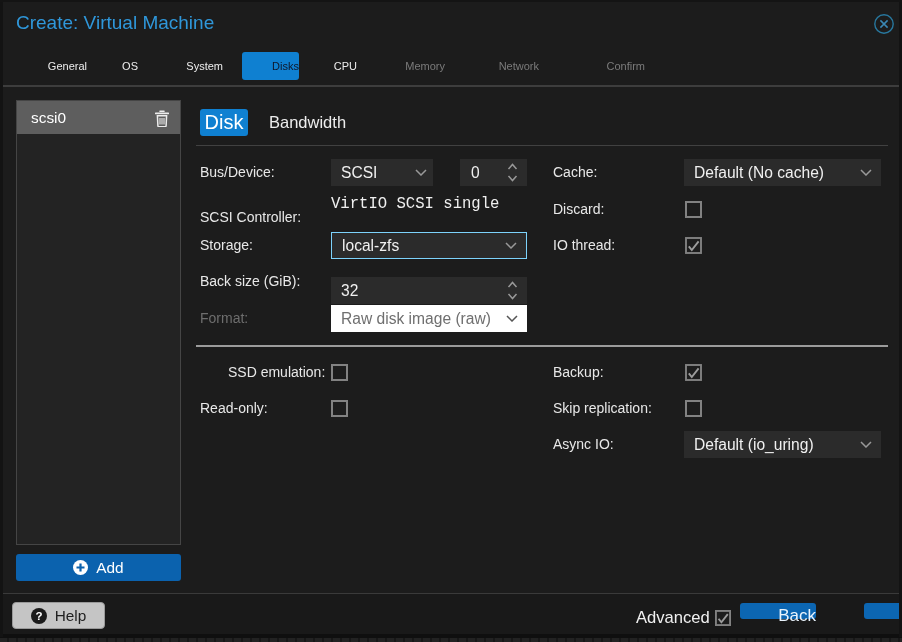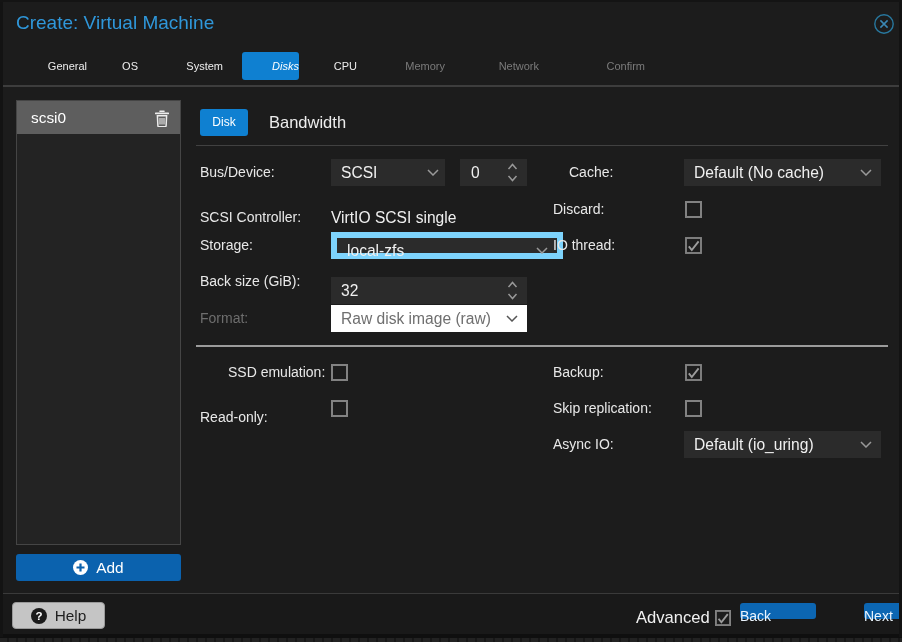--- a/index.html
+++ b/index.html
@@ -4,45 +4,45 @@
 <style>
   * { margin:0; padding:0; box-sizing:border-box; }
   html,body { width:902px; height:642px; background:#1c1c1c; font-family:"Liberation Sans", sans-serif; overflow:hidden; position:relative; }
   .abs { position:absolute; }
   
   #title { left:16px; top:12px; font-size:19px; color:#2f97da; }
   #closebtn { left:873px; top:13px; width:22px; height:22px; }
   
   .tab { top:52px; height:28px; line-height:28px; font-size:11px; color:#ededed; text-align:right; }
   .tab.dis { color:#7b7b7b; }
-  #tab-disks { background:#0f80d1; border-radius:3px; color:#ffffff;font-style:italic; }
+  #tab-disks { background:#0f80d1; border-radius:3px; color:#0f172a; }
   #tabline { left:0; top:85px; width:902px; height:2px; background:#3d3d3d; }
   
   #lpanel { left:16px; top:100px; width:165px; height:445px; background:#232323; border:1px solid #454545; }
   #lrow { left:17px; top:101px; width:163px; height:33px; background:#5e5e5e; color:#ffffff; font-size:15.4px; line-height:33px; padding-left:14px; }
   #trash { left:155px; top:110px; width:14px; height:17px; }
   #addbtn { left:16px; top:554px; width:165px; height:27px; background:#0b62ae; border-radius:3px; color:#fff; font-size:15.4px; display:flex; align-items:center; justify-content:center; gap:8px; }
   
-  #itab-disk { left:200px; top:109px; width:48px; height:27px; background:#0f80d1; border-radius:3px; color:#fff; font-size:12px; text-align:center; line-height:27px; }
+  #itab-disk { left:200px; top:109px; width:48px; height:27px; background:#0f80d1; border-radius:3px; color:#fff; font-size:20px; text-align:center; line-height:27px; }
   #itab-bw { left:269px; top:109px; height:27px; color:#ededed; font-size:16.5px; line-height:27px; }
   .sep { left:196px; width:692px; height:1px; background:#414141; }
   
   .lbl { font-size:14px; color:#e8e8e8; height:27px; line-height:27px; }
   .lbl.dis { color:#6e6e6e; }
   .field { background:#2b2b2b; height:27px; font-size:15.6px; color:#f0f0f0; line-height:27px; padding-left:10px; position:absolute; }
   .field .chev { position:absolute; right:9px; top:0; color:#999; }
   .txt { font-size:15.6px; color:#f0f0f0; height:27px; line-height:27px; }
   .cb { width:17px; height:17px; border:2px solid #828282; background:#1d1d1d; position:absolute; }
   
   
   #footline { left:0; top:593px; width:902px; height:1px; background:#3a3a3a; }
   #footer { left:0; top:594px; width:902px; height:41px; background:#191919; }
   #helpbtn { left:12px; top:602px; width:93px; height:27px; background:#c5c5c5; border:1px solid #9a9a9a; border-radius:4px; color:#1f1f1f; font-size:15.4px; display:flex; align-items:center; justify-content:center; gap:8px; }
   #adv { left:636px; top:608px; font-size:16.6px; color:#f0f0f0; }
-  .btn { top:603px; width:76px; height:16px; background:#0c66b2; border-radius:3px; color:#eaf4fd; font-size:14px; text-align:left; line-height:26px; }
+  .btn { top:603px; width:76px; height:16px; background:#0c66b2; border-radius:3px; color:#eaf4fd; font-size:17px; text-align:right; line-height:26px; }
   #backdrop { left:0; top:638px; width:902px; height:4px; background:repeating-linear-gradient(90deg,#222222 0 7px,#171717 7px 9px); }
   #btmedge { left:0; top:634px; width:902px; height:4px; background:#0f0f0f; }
 </style>
 </head>
 <body>
   <div class="abs" id="title">Create: Virtual Machine</div>
   <svg class="abs" id="closebtn" viewBox="0 0 22 22">
     <circle cx="11" cy="11" r="9.2" fill="none" stroke="#28789f" stroke-width="1.4"></circle>
     <path d="M7.4 7.4 L14.6 14.6 M14.6 7.4 L7.4 14.6" stroke="#3a87b4" stroke-width="1.5"></path>
   </svg>
@@ -74,45 +74,45 @@
     </svg>
     <span>Add</span>
   </div>
 
   <div class="abs" id="itab-disk">Disk</div>
   <div class="abs" id="itab-bw">Bandwidth</div>
   <div class="abs sep" style="top:145px;"></div>
   <div class="abs sep" style="top:345px; height:2px; background:#9b9b9b;"></div>
 
   <div class="abs lbl" style="left:200px; top:159px;">Bus/Device:</div>
-  <div class="field" style="left:331px; top:159px; width:114px;">SCSI
+  <div class="field" style="left:331px; top:159px; width:102px;">SCSI
     <svg class="chev" style="top:10px; right:6px;" width="12" height="7" viewBox="0 0 12 7">
       <path d="M1 1 L6 6 L11 1" fill="none" stroke="#999" stroke-width="1.5"></path>
     </svg>
   </div>
   <div class="field" style="left:460px; top:159px; width:67px; padding-left:11px;">0
     <svg class="chev" style="top:4px;" width="11" height="19" viewBox="0 0 11 19">
       <path d="M1.5 6 L5.5 1.5 L9.5 6" fill="none" stroke="#999" stroke-width="1.5"></path>
       <path d="M1.5 13 L5.5 17.5 L9.5 13" fill="none" stroke="#999" stroke-width="1.5"></path>
     </svg>
   </div>
-  <div class="abs lbl" style="left:569px; top:159px;text-align:right;">Cache:</div>
+  <div class="abs lbl" style="left:553px; top:159px;text-align:right;">Cache:</div>
   <div class="field" style="left:684px; top:159px; width:197px;">Default (No cache)
     <svg class="chev" style="top:10px;" width="12" height="7" viewBox="0 0 12 7">
       <path d="M1 1 L6 6 L11 1" fill="none" stroke="#999" stroke-width="1.5"></path>
     </svg>
   </div>
 
   <div class="abs lbl" style="left:200px; top:196px;margin-top:8px;">SCSI Controller:</div>
-  <div class="abs txt" style="left:331px; top:204px;">VirtIO SCSI single</div>
+  <div class="abs txt" style="left:331px; top:191px;font-family:Liberation Mono, monospace;">VirtIO SCSI single</div>
   <div class="abs lbl" style="left:553px; top:196px;">Discard:</div>
   <div class="abs cb" style="left:685px; top:201px;"></div>
 
   <div class="abs lbl" style="left:200px; top:232px;">Storage:</div>
-  <div class="field" style="left:331px; top:232px; width:232px; border:6px solid #7dd3fc; line-height:25px;">local-zfs
+  <div class="field" style="left:331px; top:232px; width:196px; border:1px solid #7dd3fc; line-height:25px;">local-zfs
     <svg class="chev" style="top:9px;" width="12" height="7" viewBox="0 0 12 7">
       <path d="M1 1 L6 6 L11 1" fill="none" stroke="#999" stroke-width="1.5"></path>
     </svg>
   </div>
   <div class="abs lbl" style="left:553px; top:232px;">IO thread:</div>
   <svg class="abs" style="left:685px; top:237px;" width="17" height="17" viewBox="0 0 17 17">
     <rect x="1" y="1" width="15" height="15" fill="#1d1d1d" stroke="#828282" stroke-width="1.9"></rect>
     <path d="M3.8 9.3 L6.8 13 L13.6 4.4" fill="none" stroke="#9c9c9c" stroke-width="1.9"></path>
   </svg>
 
@@ -131,21 +131,21 @@
     </svg>
   </div>
 
   <div class="abs lbl" style="left:200px; top:359px;margin-left:28px;">SSD emulation:</div>
   <div class="abs cb" style="left:331px; top:364px;"></div>
   <div class="abs lbl" style="left:553px; top:359px;">Backup:</div>
   <svg class="abs" style="left:685px; top:364px;" width="17" height="17" viewBox="0 0 17 17">
     <rect x="1" y="1" width="15" height="15" fill="#1d1d1d" stroke="#828282" stroke-width="1.9"></rect>
     <path d="M3.8 9.3 L6.8 13 L13.6 4.4" fill="none" stroke="#9c9c9c" stroke-width="1.9"></path>
   </svg>
-  <div class="abs lbl" style="left:200px; top:404px;">Read-only:</div>
+  <div class="abs lbl" style="left:200px; top:395px;">Read-only:</div>
   <div class="abs cb" style="left:331px; top:400px;"></div>
   <div class="abs lbl" style="left:553px; top:395px;">Skip replication:</div>
   <div class="abs cb" style="left:685px; top:400px;"></div>
   <div class="abs lbl" style="left:553px; top:431px;">Async IO:</div>
   <div class="field" style="left:684px; top:431px; width:197px;">Default (io_uring)
     <svg class="chev" style="top:10px;" width="12" height="7" viewBox="0 0 12 7">
       <path d="M1 1 L6 6 L11 1" fill="none" stroke="#999" stroke-width="1.5"></path>
     </svg>
   </div>
 

